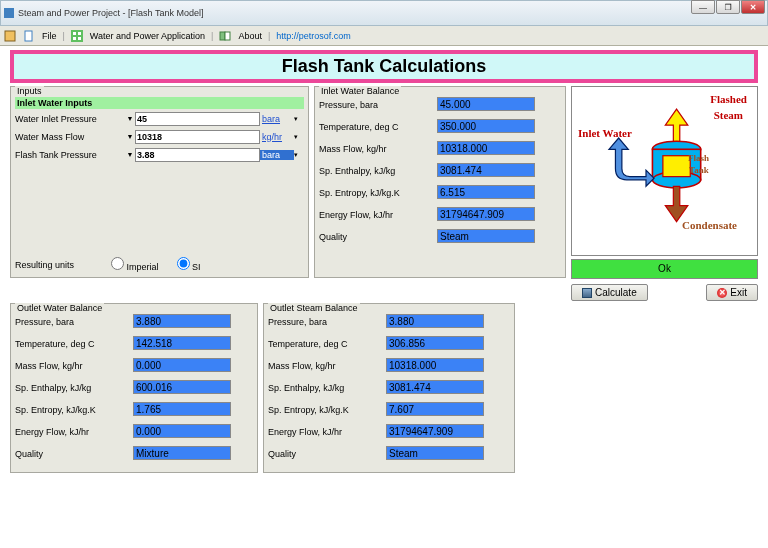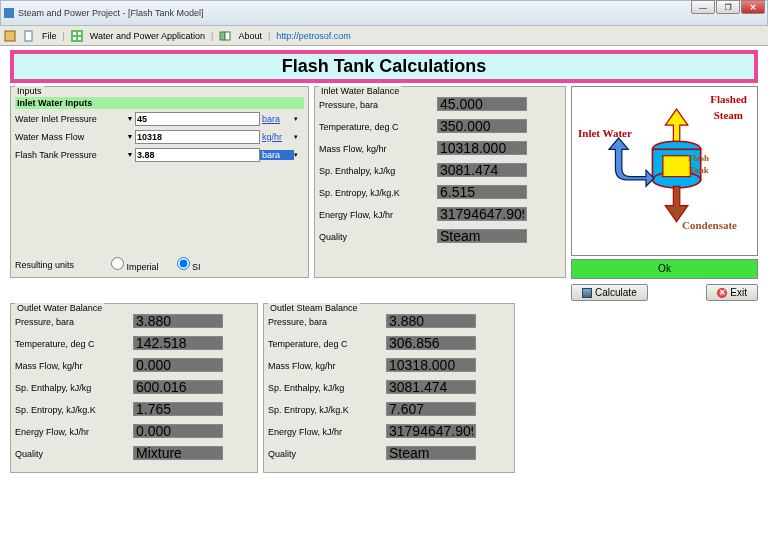--- a/index.html
+++ b/index.html
@@ -34,21 +34,21 @@
 .row .lbl { flex: 0 0 110px; font-size: 9px; }
 .row .lbl.sel { background: #3070d0; color: #fff; padding: 0 1px; }
 .row .dd { width: 10px; text-align: center; font-size: 7px; }
 .row input[type=text] { flex: 0 0 56px; height: 14px; font-size: 9px; border: 1px solid #888; background: #fff; padding: 0 1px; font-weight: bold; }
 .row .unit { flex: 0 0 34px; font-size: 9px; color: #2050d0; text-decoration: underline; padding-left: 2px; }
 .row .unit.sel { background: #3070d0; color: #fff; text-decoration: none; }
 .row .udd { width: 10px; font-size: 7px; }
 
 .brow { display: flex; align-items: center; margin-bottom: 8px; }
 .brow .blbl { flex: 0 0 118px; font-size: 9px; padding-top: 1px; }
-.brow input { width: 90px; height: 14px; font-size: 14px; border: 1px solid #888; background: #737373; padding: 0 2px; }
+.brow input { width: 98px; height: 14px; font-size: 10px; border: 1px solid #888; background: #3b82f6; padding: 0 2px; }
 
 .units-row { display: flex; align-items: center; padding: 2px 0; gap: 18px; }
 .units-row .ulbl { font-size: 9px; flex: 0 0 78px; }
 
 .lower-cols { display: flex; gap: 5px; margin-top: 2px; }
 .lower-cols .grp { flex: 0 0 248px; }
 .lower-cols .grp.mid { flex: 0 0 252px; }
 
 .diagram { background: #fff; border: 1px solid #888; height: 170px; position: relative; overflow: hidden; }
 .okbar { background: #40e040; border: 1px solid #888; text-align: center; height: 20px; line-height: 18px; font-size: 10px; margin-top: 3px; }

